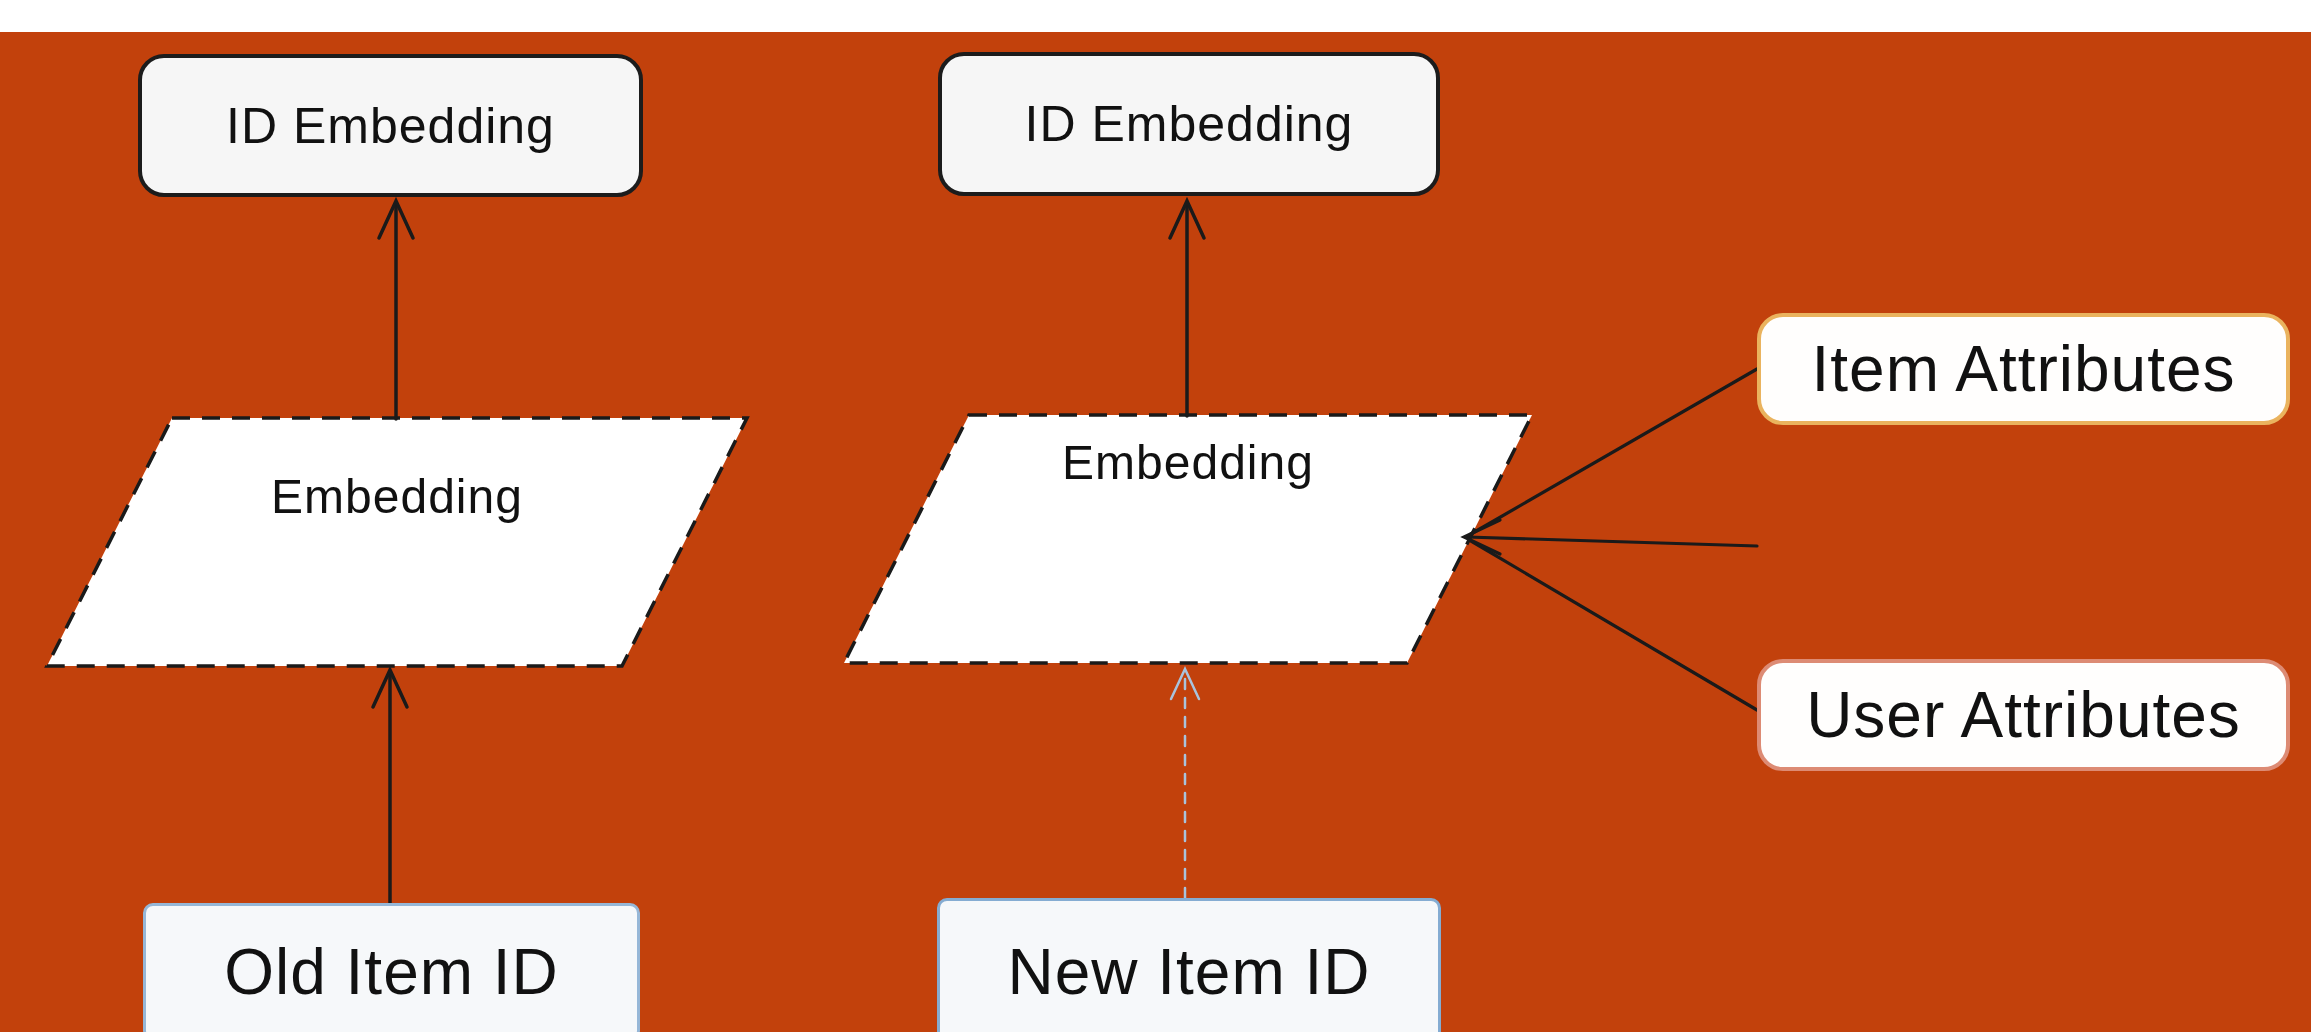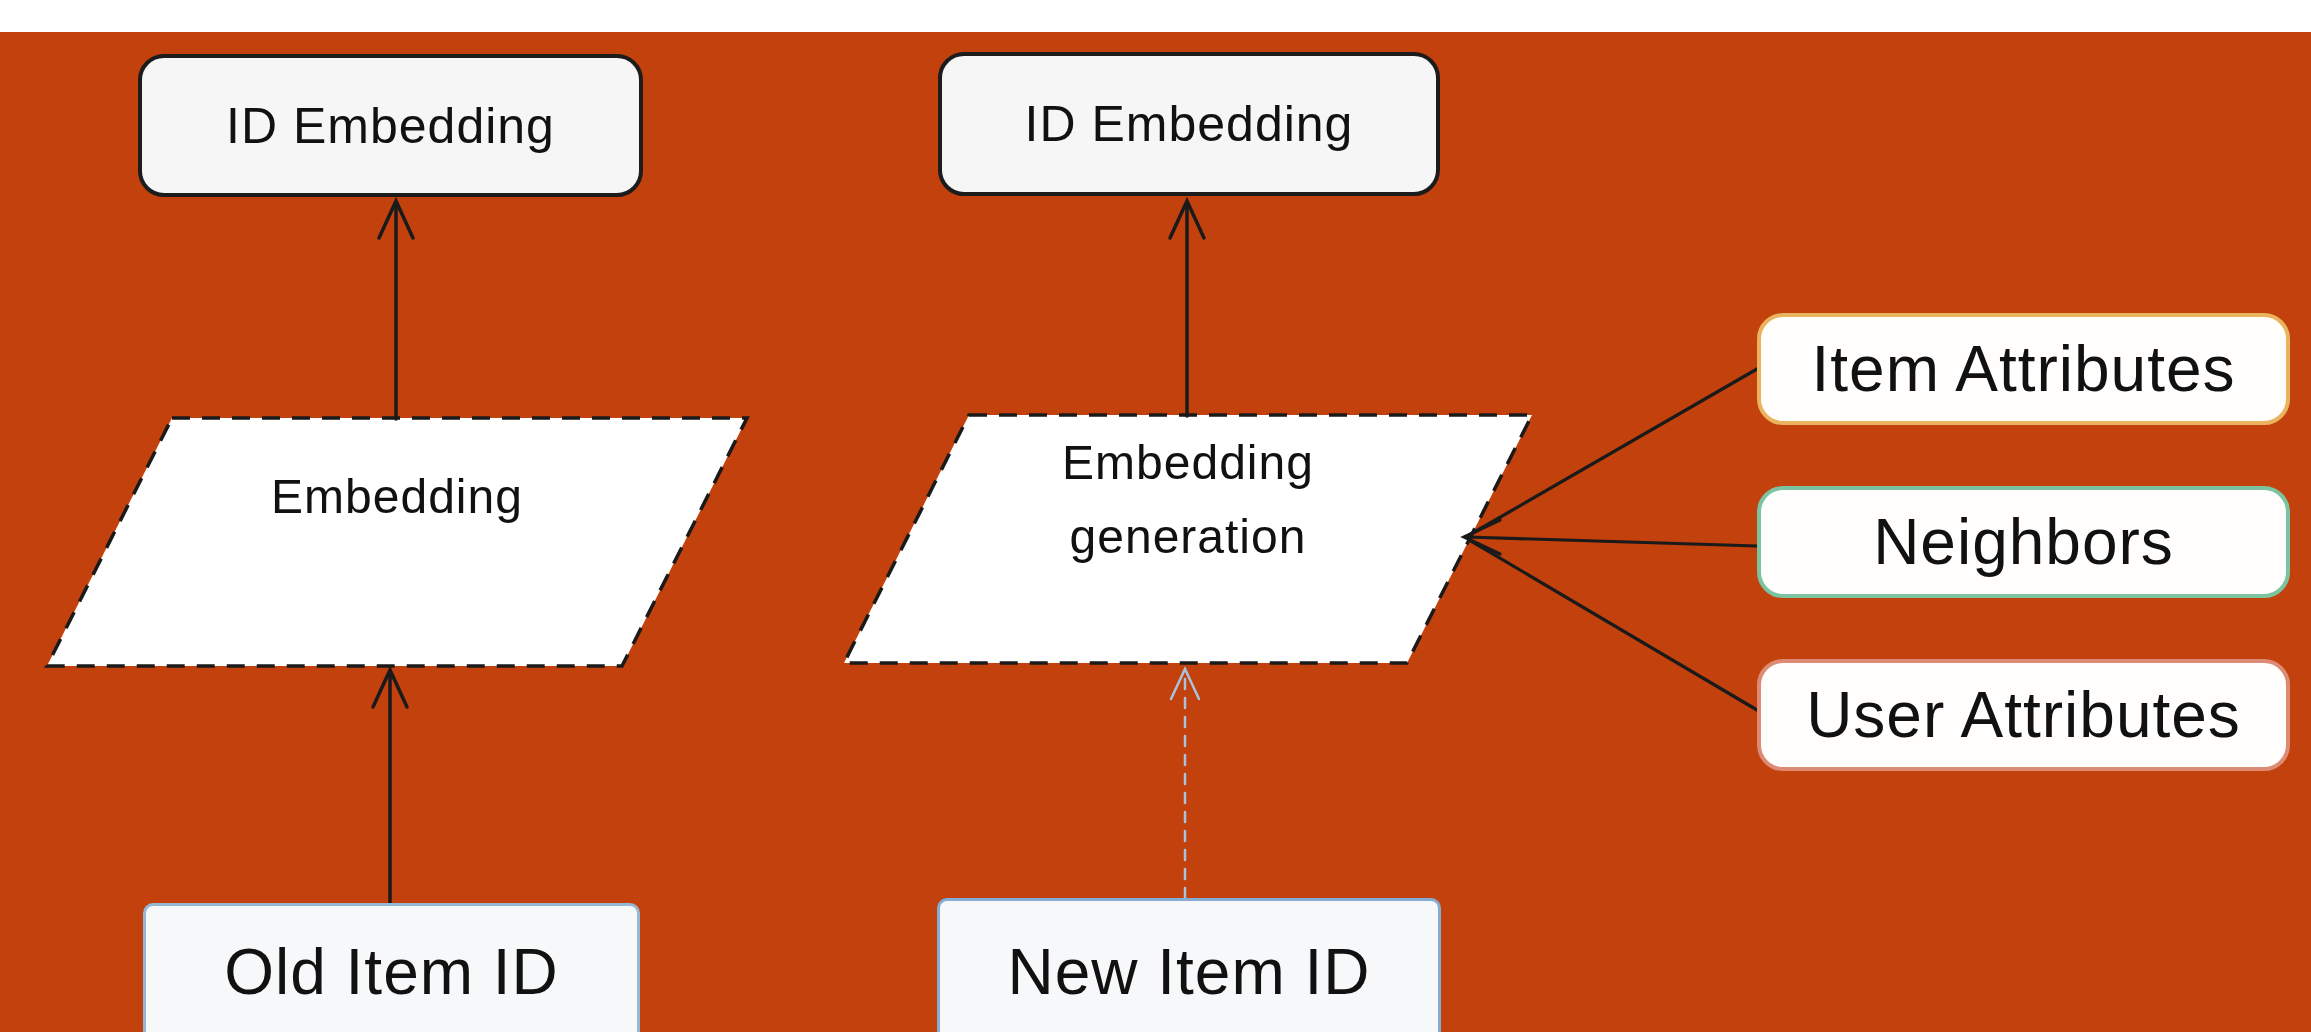--- a/index.html
+++ b/index.html
@@ -113,32 +113,28 @@
   <div class="box box-blue" style="left:143px; top:871px; width:497px; height:138px;">
     <span>Old Item ID</span>
   </div>
 
   <div class="box box-dark" style="left:938px; top:20px; width:502px; height:144px;">
     <span>ID Embedding</span>
   </div>
 
   <div class="para-label generation-label" style="left:938px; top:394px; width:500px;">
     <span class="line">Embedding</span>
-    <span class="line">generation</span>
   </div>
 
   <div class="box box-blue" style="left: 937px; top: 866px; width: 504px; height: 147px; border-color: rgb(133, 172, 210);">
     <span>New Item ID</span>
   </div>
 
   <div class="box box-attr" style="left: 1757px; top: 281px; width: 533px; height: 112px; border-color: rgb(234, 179, 94);">
     <span>Item Attributes</span>
   </div>
 
-  <div class="box box-attr" style="left: 1757px; top: 454px; width: 533px; height: 112px; border-color: rgb(124, 196, 161);">
-    <span>Neighbors</span>
-  </div>
 
   <div class="box box-attr" style="left: 1757px; top: 627px; width: 533px; height: 112px; border-color: rgb(221, 139, 116);">
     <span>User Attributes</span>
   </div>
 
 </div>
 
 </body></html>

